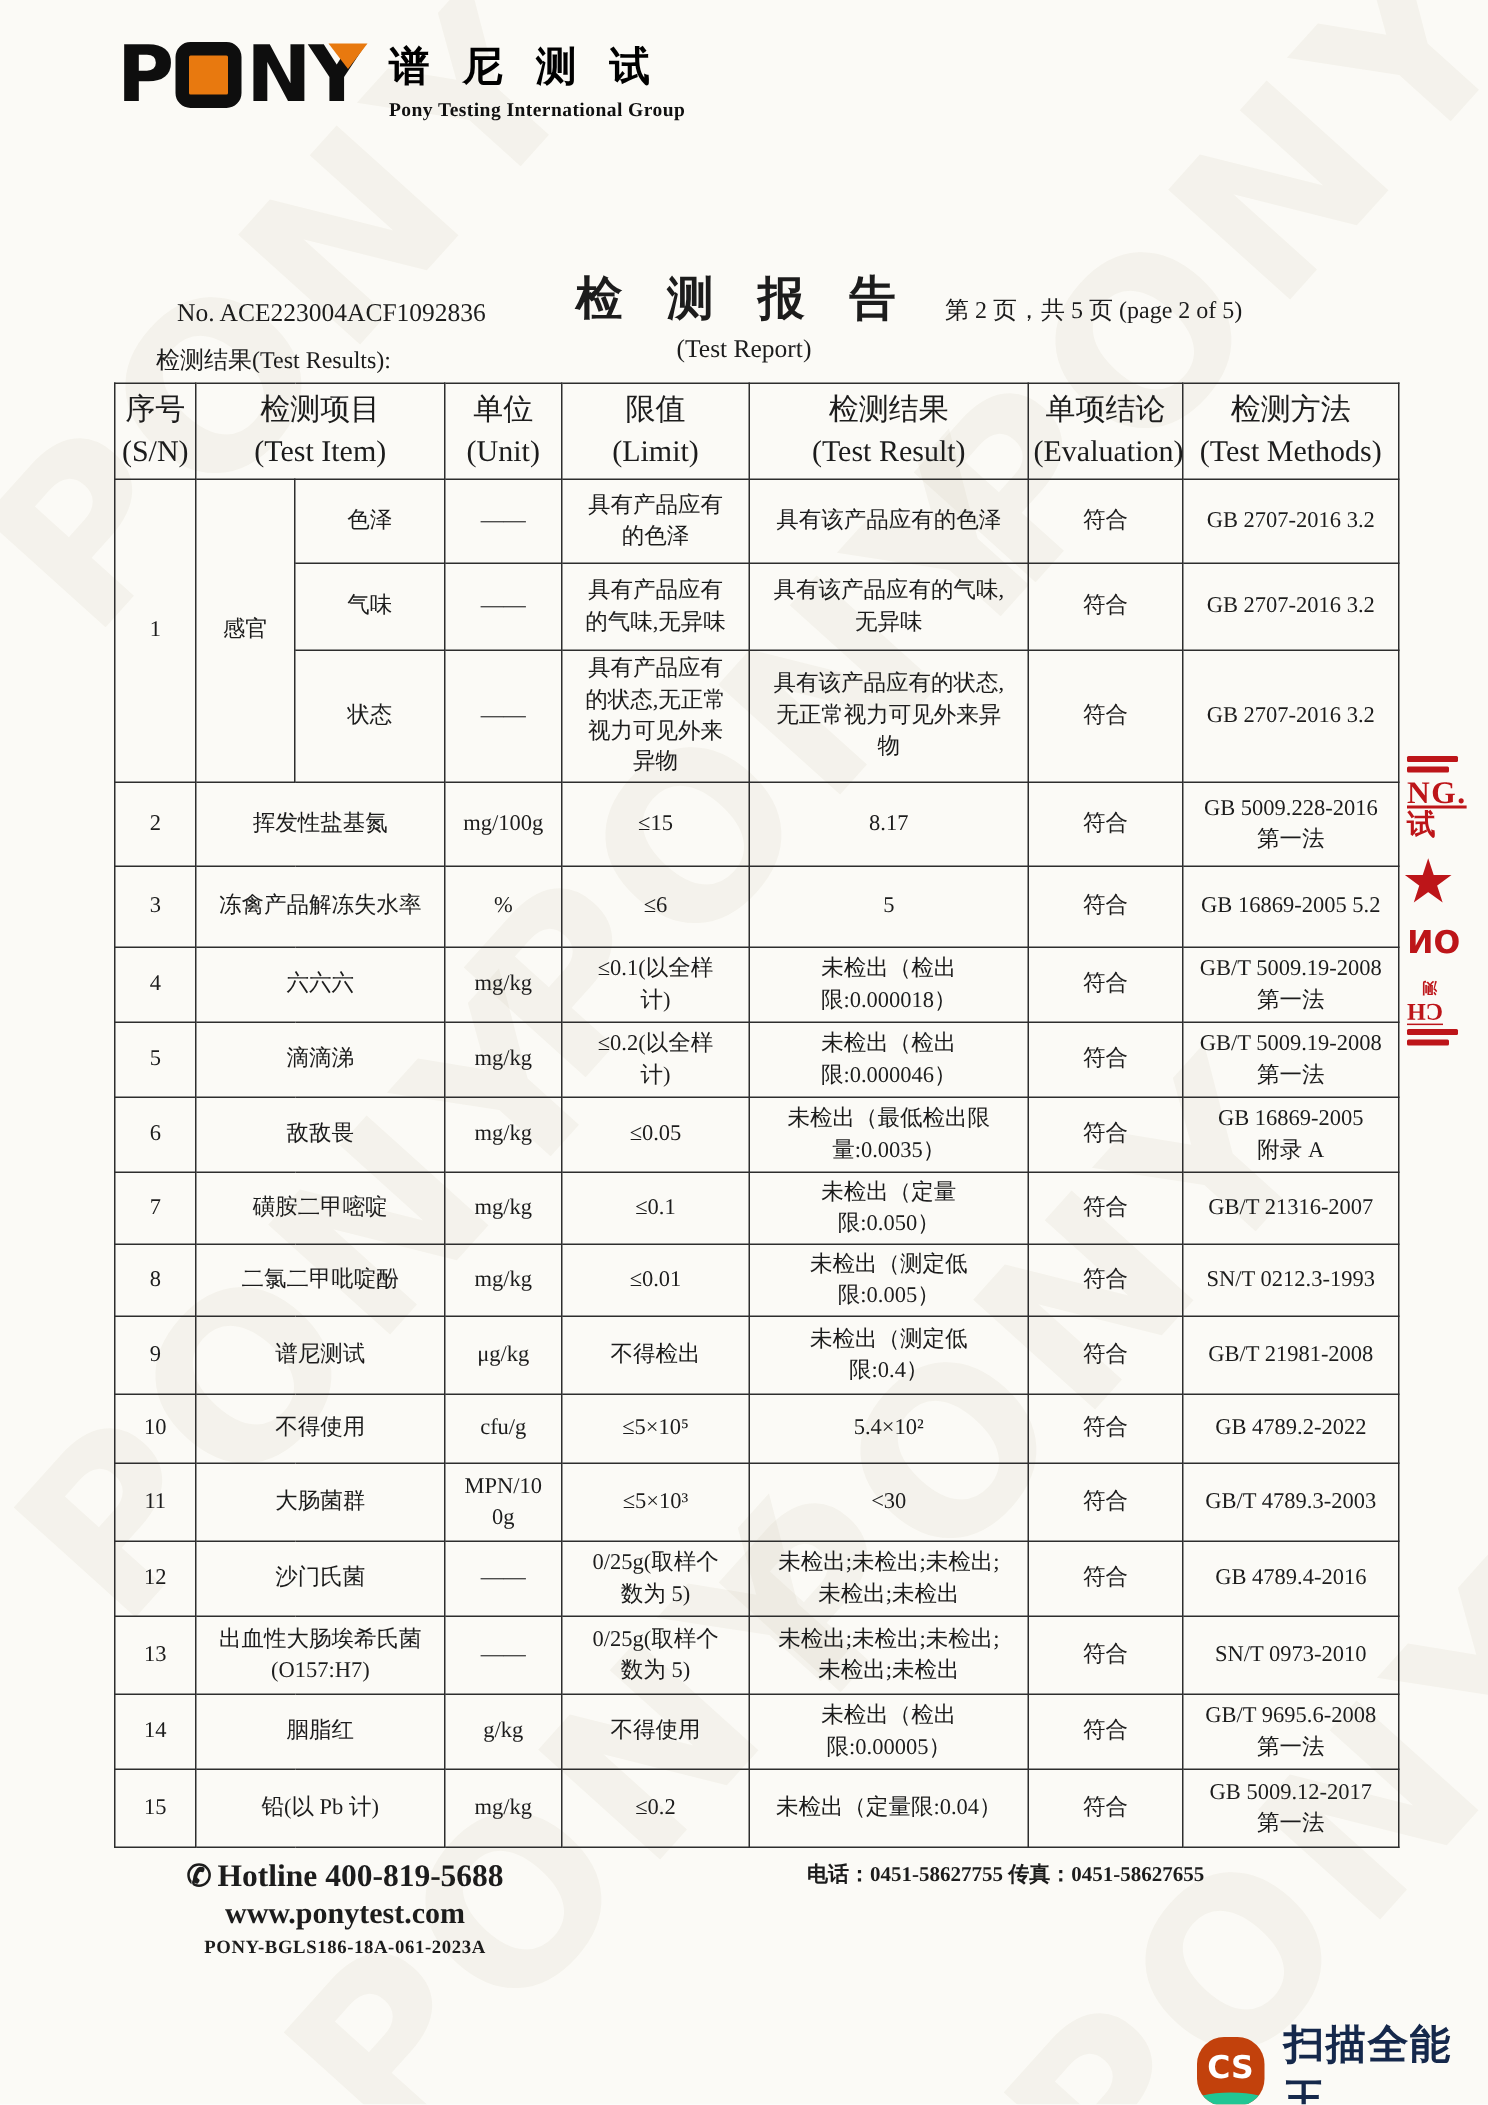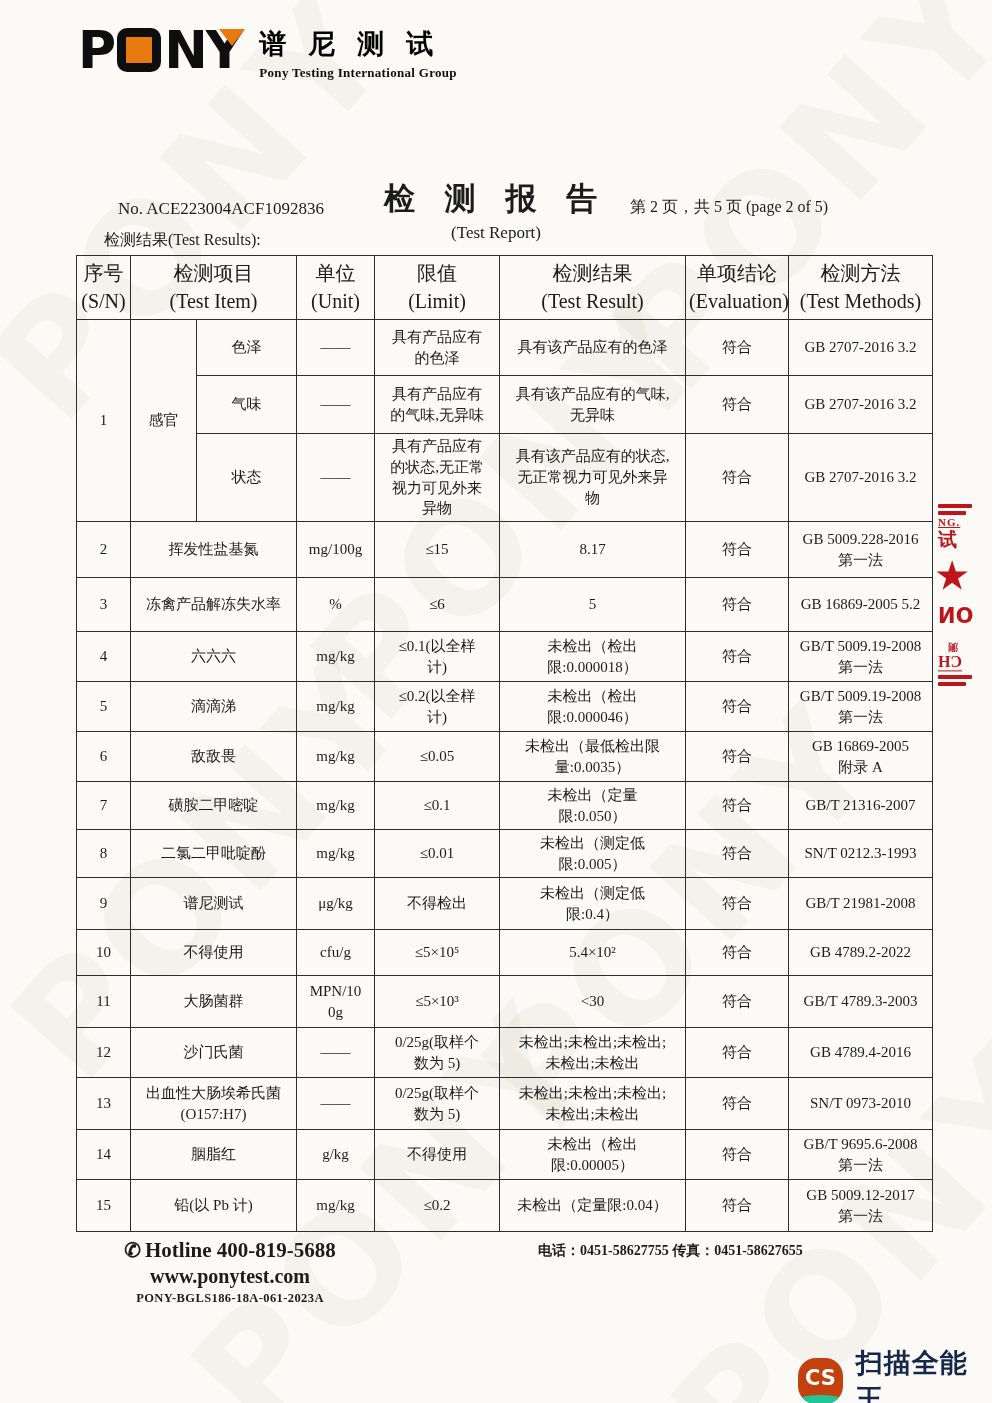--- a/index.html
+++ b/index.html
@@ -56,21 +56,21 @@
   .foot-left{width:280px;text-align:center;}
   .hotline{font-size:21px;font-weight:700;white-space:nowrap;}
   .phone-icon{font-size:20px;margin-right:4px;}
   .website{font-size:20px;font-weight:700;margin-top:2px;}
   .doc-code{font-size:12.5px;font-weight:700;margin-top:3px;letter-spacing:0.4px;}
   .foot-right{margin-left:168px;font-size:14px;font-weight:600;line-height:1.85;white-space:nowrap;}
   
   .stamp{position:absolute;left:938px;top:502px;width:54px;display:flex;flex-direction:column;align-items:flex-start;color:#bd1519;z-index:2;}
   .stamp-bar{width:34px;height:4px;background:#bd1519;border-radius:1px;margin:1.5px 0;}
   .frag{font-weight:700;line-height:1.15;}
-  .frag-ng{font-size:11px;letter-spacing:1px;text-decoration:underline;}
+  .frag-ng{font-size:21px;letter-spacing:1px;text-decoration:underline;}
   .frag-shi{font-size:19px;}
   .frag-star{font-size:36px;line-height:1;margin:8px 0 10px -2px;}
   .frag-on{font-family:"DejaVu Sans",sans-serif;font-size:21px;font-weight:900;transform:scaleX(-1);margin-bottom:12px;}
   .frag-ce{font-size:10px;transform:rotate(180deg);margin-left:10px;}
   .frag-ch{font-size:16px;transform:rotate(180deg);text-decoration:overline;}
   
   .cs-mark{position:absolute;left:798px;top:1345px;display:flex;align-items:center;gap:13px;z-index:2;}
   .cs-badge{position:relative;width:46px;height:46px;border-radius:18px;background:#c2410c;display:flex;align-items:center;justify-content:center;overflow:hidden;}
   .cs-badge-text{color:#ffffff;font-family:"DejaVu Sans",sans-serif;font-weight:800;font-size:21px;margin-bottom:6px;}
   .cs-badge::after{content:"";position:absolute;bottom:-5px;left:-4px;right:-4px;height:14px;background:#21c694;border-radius:60% 60% 8px 8px;}

